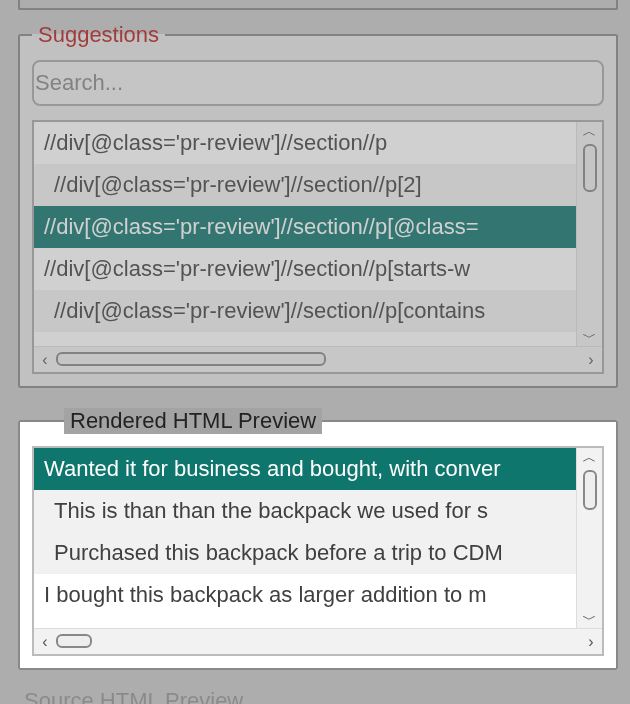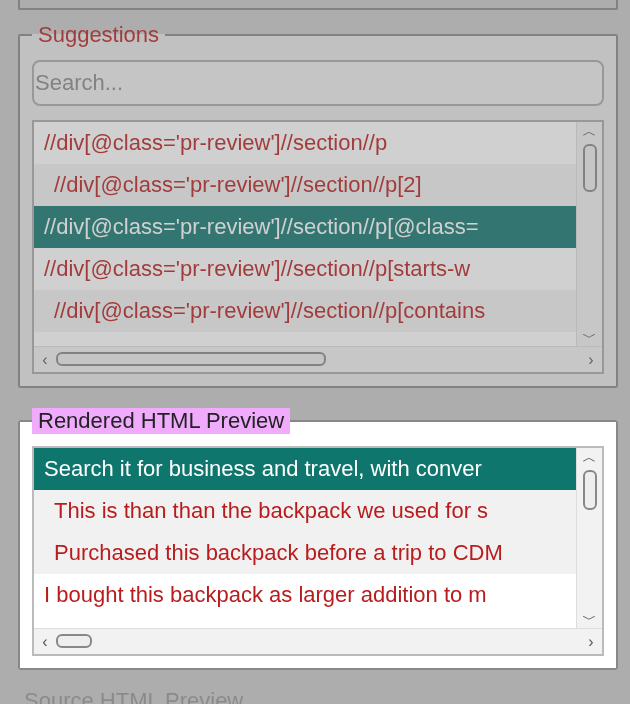--- a/index.html
+++ b/index.html
@@ -61,21 +61,21 @@
   }
   .list-items {
     position: absolute;
     left: 0; top: 0;
     width: 100%;
   }
   .list-item {
     font-size: 22px;
     padding: 8px 10px;
     white-space: nowrap;
-    color: #b91c1c;
+    color: #404040;
     font-family: Arial, sans-serif;
   }
   .list-item.alt { background: #f1f1f1; padding-left: 20px; }
   .list-item.selected { background: #0f766e; color: #fff; }
   .vscroll {
     position: absolute;
     right: 0; top: 0; bottom: 26px;
     width: 26px;
     background: #f2f2f2;
     display: flex;
@@ -136,22 +136,23 @@
 
   
   .preview-fieldset {
     position: relative;
     z-index: 10;
     background: #fff;
     border: 2px solid #888;
     margin-top: 20px;
   }
   .preview-fieldset legend {
-    background: #f0abfc;
+    background: #a3a3a3;
     color: #222;
+    margin-left: 32px;
   }
   .preview-listwrap {
     border: 2px solid #bbb;
     background: #fff;
     height: 210px;
     display: flex;
     flex-direction: column;
     position: relative;
   }
 
@@ -195,21 +196,21 @@
         <div class="harrow">›</div>
       </div>
     </div>
   </fieldset>
 
   <fieldset class="preview-fieldset">
     <legend>Rendered HTML Preview</legend>
     <div class="preview-listwrap">
       <div class="listbox">
         <div class="list-items" id="prev-items">
-            <div class="list-item selected">Search it for business and travel, with conver</div>
+            <div class="list-item selected">Wanted it for business and bought, with conver</div>
             <div class="list-item alt">This is than than the backpack we used for s</div>
             <div class="list-item alt">Purchased this backpack before a trip to CDM</div>
             <div class="list-item">I bought this backpack as larger addition to m</div>
           </div>
       </div>
       <div class="vscroll">
         <div class="arrow">︿</div>
         <div class="thumb" style="height:40px"></div>
         <div style="flex:1"></div>
         <div class="arrow">﹀</div>

